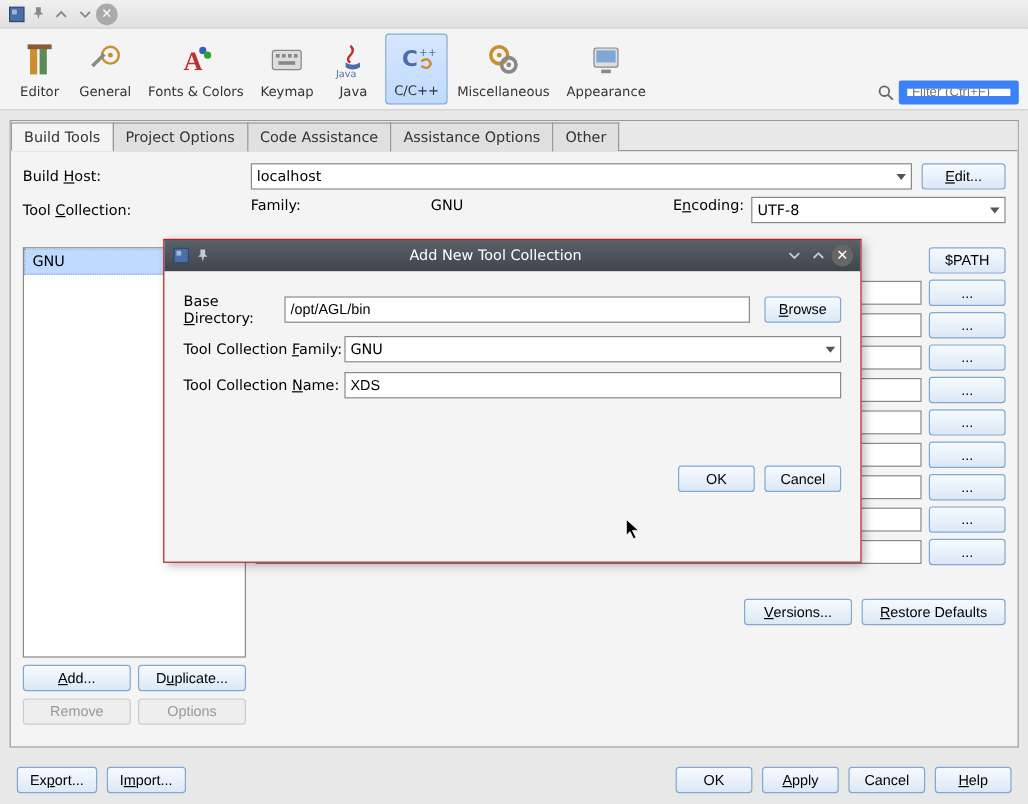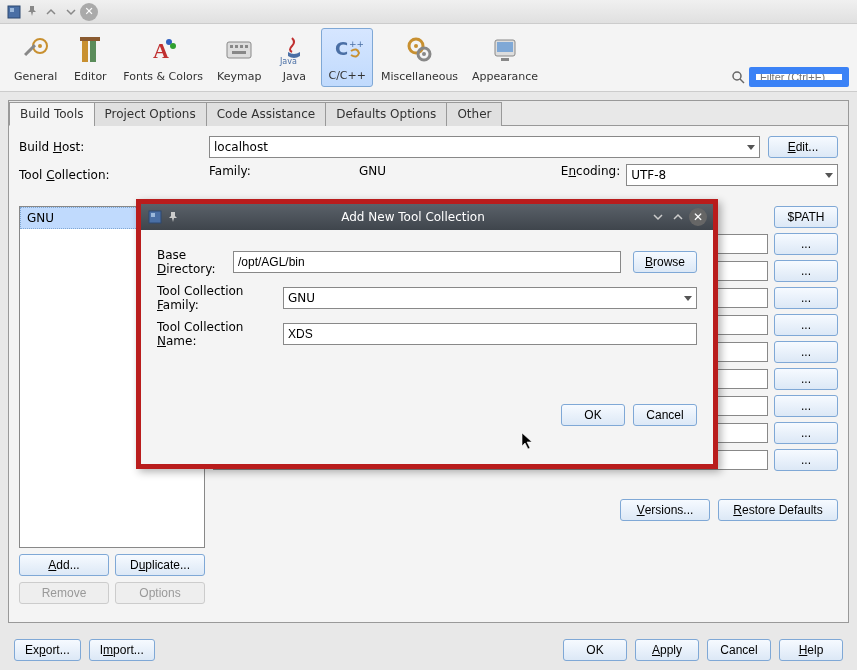--- a/index.html
+++ b/index.html
@@ -53,21 +53,21 @@
 .field-row { display: flex; align-items: center; margin-bottom: 5px; }
 .field-row input[type=text] { flex: 1; height: 20px; border: 1px solid #888; padding: 0 4px; font-size: 12px; background: #fff; }
 .field-row .side-btn { width: 64px; margin-left: 6px; }
 .bottom-btns { display: flex; justify-content: flex-end; gap: 8px; margin-top: 28px; }
 
 
 .footer { padding: 8px 14px; display: flex; gap: 8px; }
 .footer .spacer { flex: 1; }
 
 
-.modal-back { position: absolute; left: 136px; top: 199px; width: 582px; height: 270px; background: #f4f4f4; border: 5px solid #b91c1c; box-shadow: 3px 3px 8px rgba(0,0,0,0.3); }
+.modal-back { position: absolute; left: 136px; top: 199px; width: 582px; height: 270px; background: #f4f4f4; border: 1px solid #b91c1c; box-shadow: 3px 3px 8px rgba(0,0,0,0.3); }
 .modal-title { height: 26px; background: linear-gradient(#5a6169, #3f454c); color: #fff; display: flex; align-items: center; padding: 0 6px; font-size: 12px; }
 .modal-title .mt-text { flex: 1; text-align: center; }
 .modal-title .mt-btn { width: 18px; height: 18px; margin-left: 2px; display: flex; align-items: center; justify-content: center; cursor: pointer; }
 .modal-title .mt-close { background: #666; border-radius: 50%; }
 .modal-body { padding: 18px 16px; }
 .modal-body .desc { margin-bottom: 18px; }
 .modal-row { display: flex; align-items: center; margin-bottom: 8px; }
 .modal-row .mlabel { width: 136px; }
 .modal-row input { flex: 1; height: 22px; border: 1px solid #888; padding: 0 4px; font-size: 12px; }
 .modal-row .bd-input { width: 388px; flex: none; }
@@ -101,37 +101,37 @@
       <svg width="12" height="12">
         <path d="M2 4 L6 8 L10 4" stroke="#888" fill="none" stroke-width="1.5"></path>
       </svg>
     </span>
   <span class="close-btn">✕</span>
 </div>
 
 <div class="toolbar">
   <div class="cat">
     <span class="cat-icon">
+        <svg width="32" height="32">
+          <rect x="8" y="4" width="6" height="24" fill="#c89030"></rect>
+          <rect x="16" y="4" width="6" height="24" fill="#5a8c5a"></rect>
+          <rect x="6" y="3" width="20" height="4" fill="#8a5a30"></rect>
+        </svg>
+      </span>
+    <span class="cat-label">Editor</span>
+  </div>
+  <div class="cat">
+    <span class="cat-icon">
         <svg width="32" height="32" viewBox="0 0 32 32">
           <circle cx="20" cy="12" r="7" fill="none" stroke="#c89030" stroke-width="2"></circle>
           <circle cx="20" cy="12" r="2" fill="#c89030"></circle>
           <rect x="4" y="20" width="14" height="3" fill="#888" transform="rotate(-45 4 20)"></rect>
         </svg>
       </span>
     <span class="cat-label">General</span>
-  </div>
-  <div class="cat">
-    <span class="cat-icon">
-        <svg width="32" height="32">
-          <rect x="8" y="4" width="6" height="24" fill="#c89030"></rect>
-          <rect x="16" y="4" width="6" height="24" fill="#5a8c5a"></rect>
-          <rect x="6" y="3" width="20" height="4" fill="#8a5a30"></rect>
-        </svg>
-      </span>
-    <span class="cat-label">Editor</span>
   </div>
   <div class="cat">
     <span class="cat-icon">
         <svg width="32" height="32">
           <text x="6" y="24" font-size="22" font-family="serif" fill="#c03030" font-weight="bold">A</text>
           <circle cx="22" cy="8" r="3" fill="#3060c0"></circle>
           <circle cx="26" cy="12" r="3" fill="#30a030"></circle>
         </svg>
       </span>
     <span class="cat-label">Fonts &amp; Colors</span>
@@ -200,21 +200,21 @@
     <input type="text" placeholder="Filter (Ctrl+F)" style="">
   </div>
 </div>
 
 <div class="main">
   <div class="tabs-panel">
     <div class="tabs-row">
       <div class="tab active">Build Tools</div>
       <div class="tab">Project Options</div>
       <div class="tab">Code Assistance</div>
-      <div class="tab">Defaults Options</div>
+      <div class="tab">Assistance Options</div>
       <div class="tab">Other</div>
     </div>
 
     <div class="panel-body">
 
       <div class="row">
         <div class="label-col">Build <span class="ul">H</span>ost:</div>
         <div class="combo" style="flex:1">
           <span>localhost</span>
         </div>

